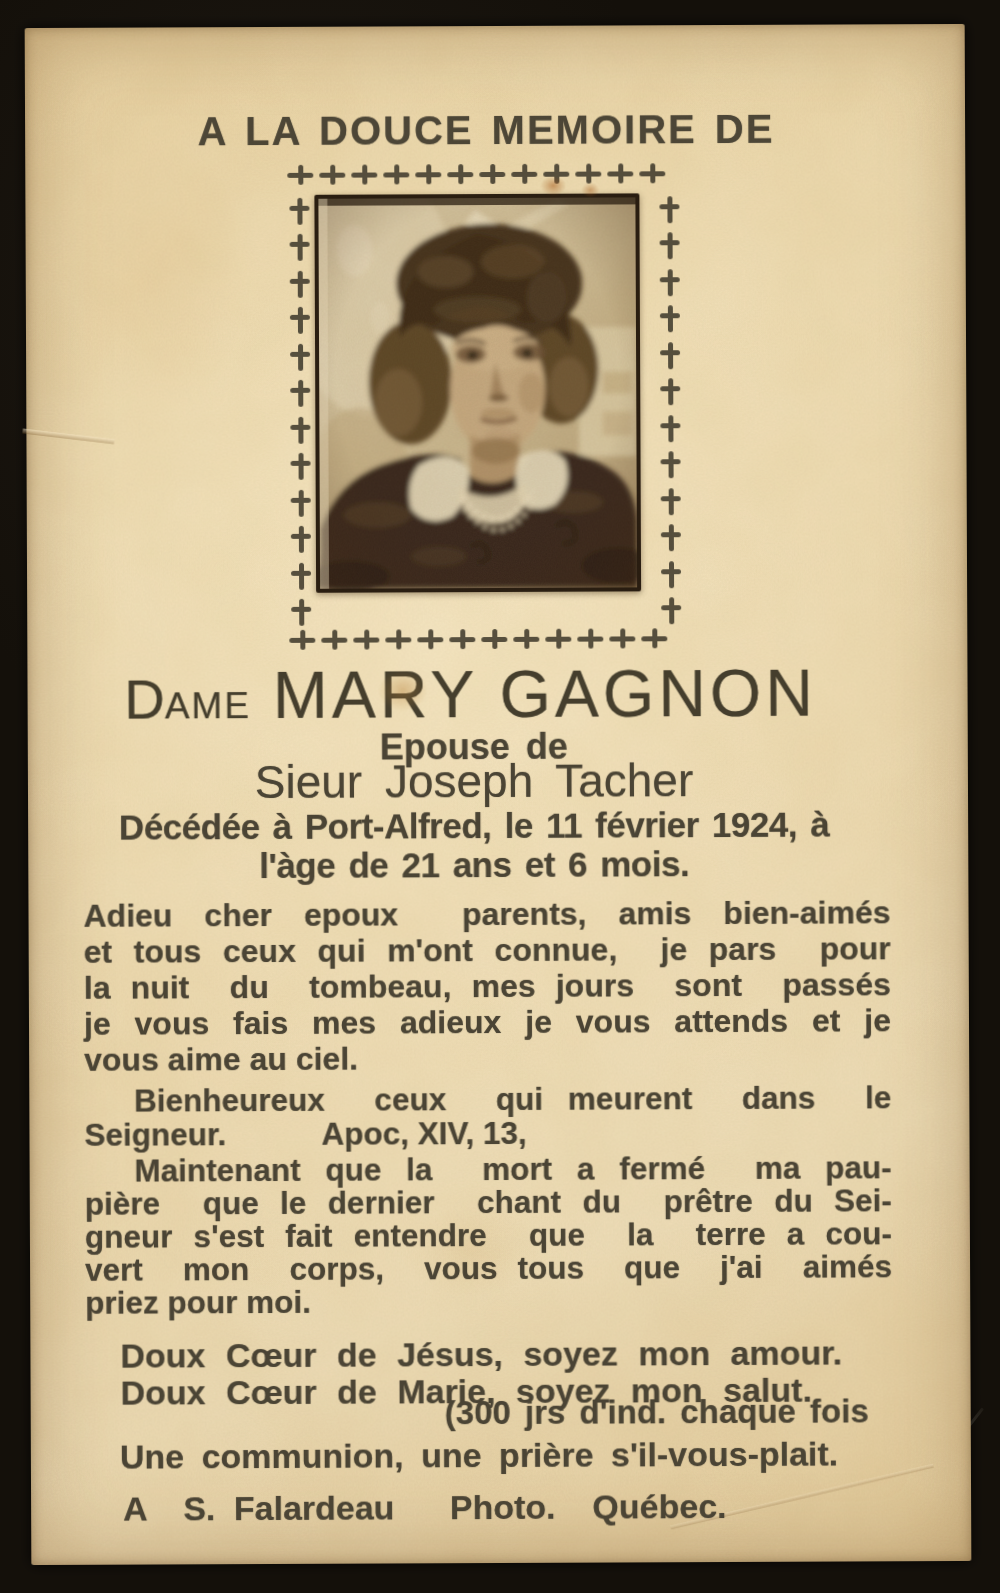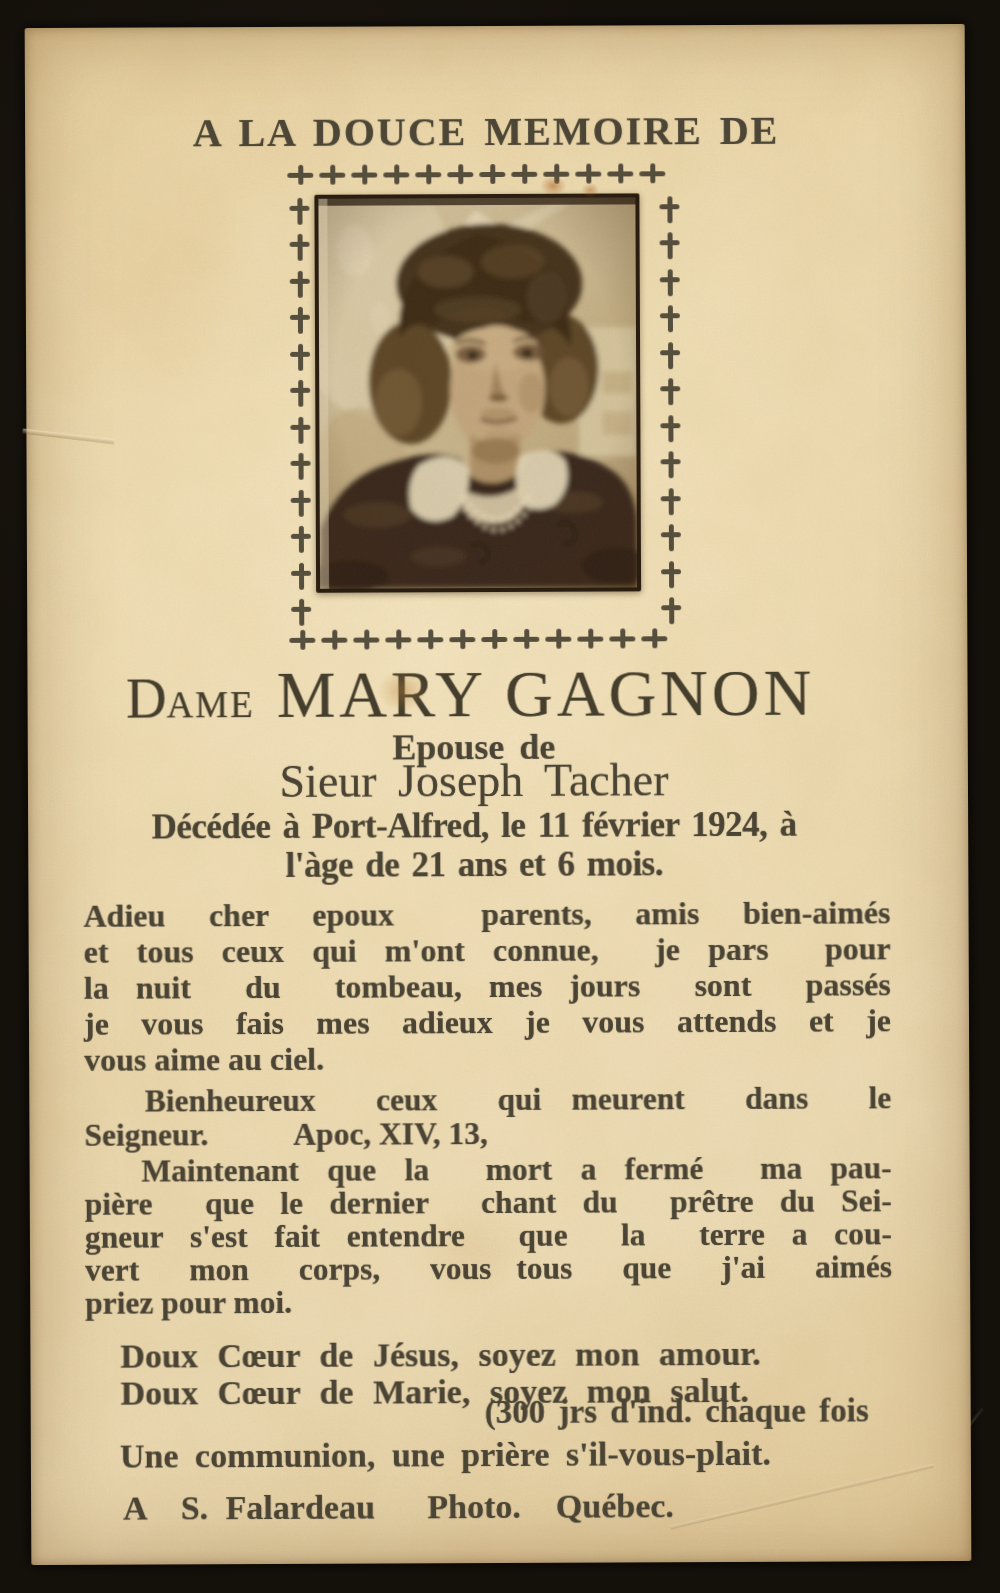--- a/index.html
+++ b/index.html
@@ -1,19 +1,19 @@
 <!DOCTYPE html>
 <html><head>
 <meta charset="utf-8">
 <style>
   html,body{margin:0;padding:0;background:#000;}
   .scan{position:relative;width:1000px;height:1593px;background:
     radial-gradient(ellipse 70% 50% at 30% 20%, #1d1812 0%, rgba(20,16,10,0) 60%),
     #14100a;
-    overflow:hidden;font-family:Liberation Serif, serif;}
+    overflow:hidden;font-family:Liberation Sans, sans-serif;}
   .scan-crack{position:absolute;left:946px;top:1396px;width:3px;height:115px;
     background:linear-gradient(180deg,rgba(235,225,205,.05),rgba(235,225,205,.45),rgba(235,225,205,.1));
     transform:rotate(38deg);border-radius:2px;}
   .card{position:absolute;left:28px;top:26px;width:940px;height:1537px;color:#4c4637;
     background:
       radial-gradient(ellipse 120% 85% at 46% 40%, rgba(255,246,218,.5), rgba(255,240,200,0) 62%),
       linear-gradient(158deg,#e6cf9f 0%,#ecd9ae 28%,#ead6ab 55%,#ecdbb5 76%,#e2cb9c 100%);
     box-shadow: inset 0 0 80px rgba(122,86,40,.40), inset 0 0 12px rgba(80,55,25,.42), 0 0 14px rgba(0,0,0,.85);
     border-radius:3px;transform:rotate(-.25deg);}
   .card *{text-shadow:0 0 1px rgba(76,70,55,.55);}

